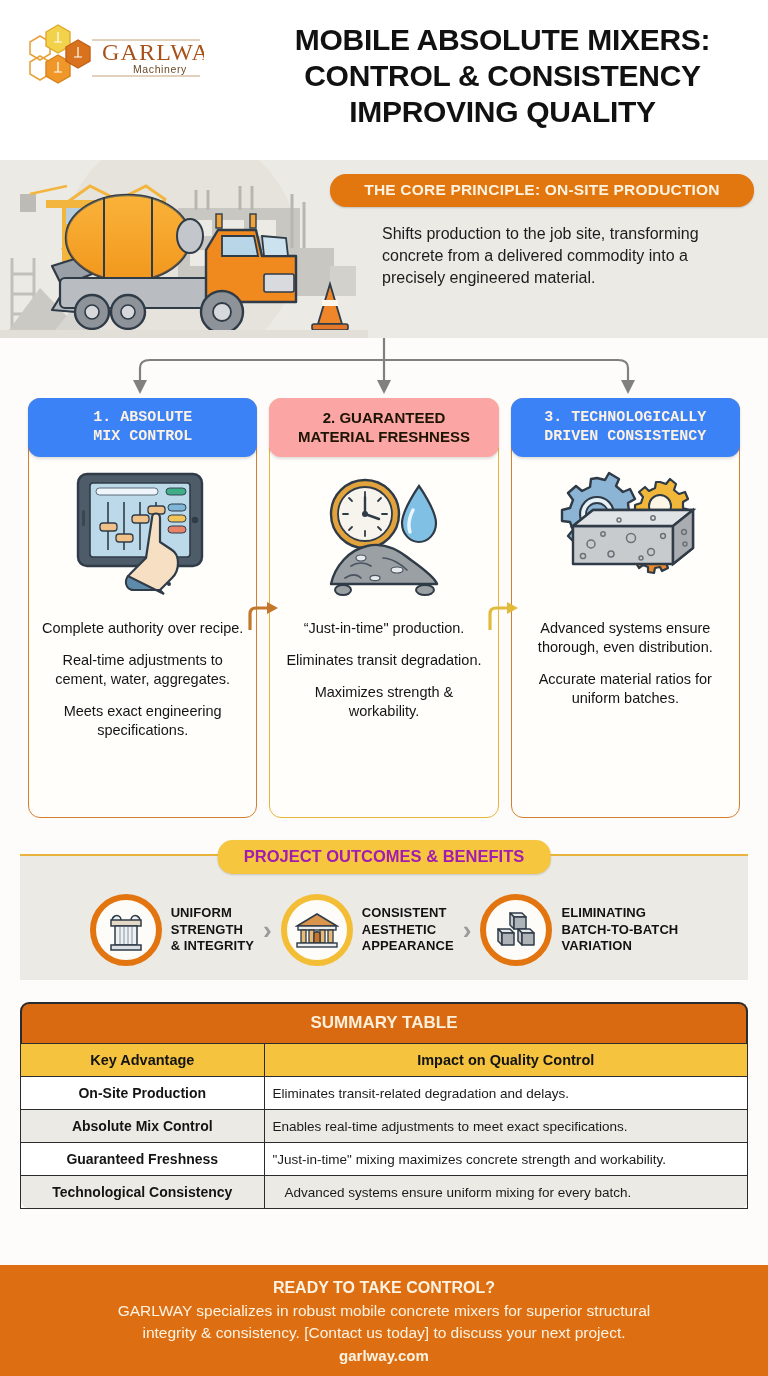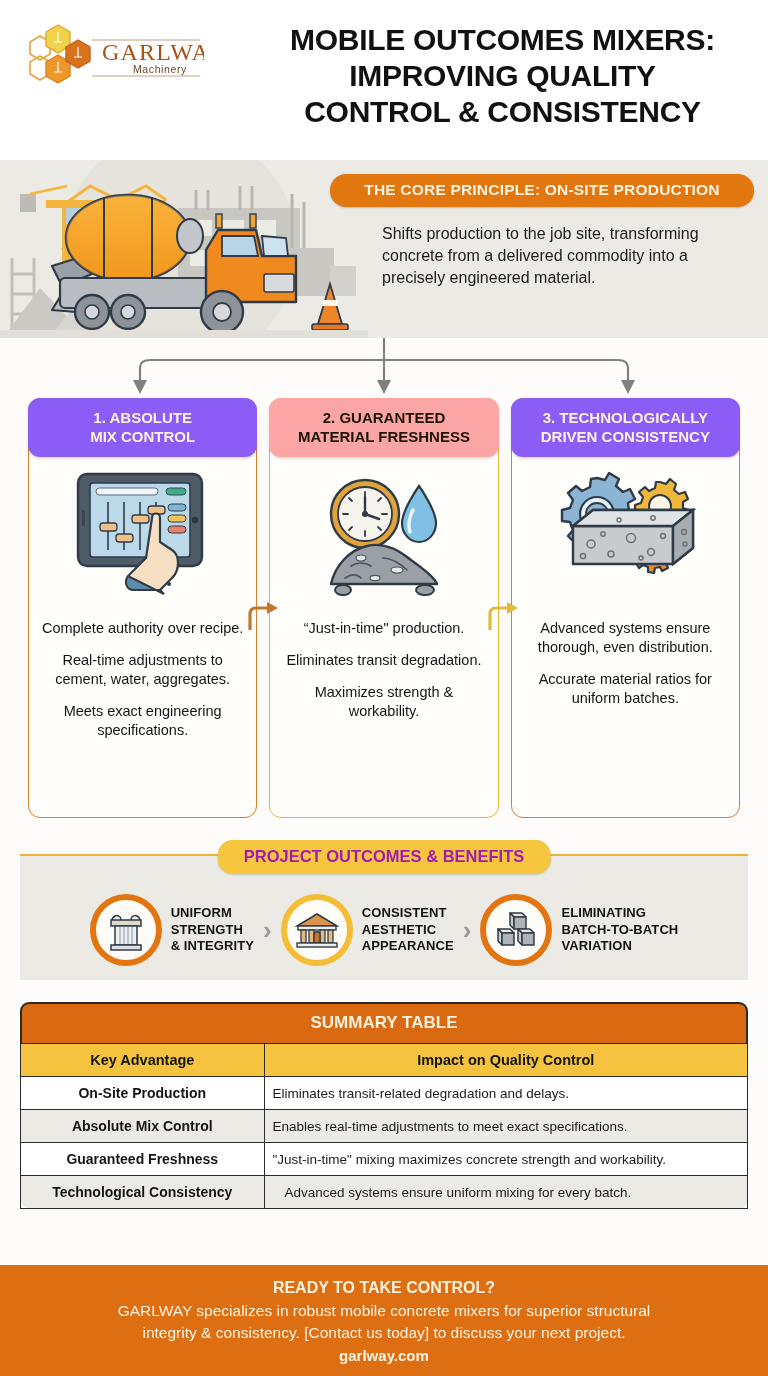--- a/index.html
+++ b/index.html
@@ -69,21 +69,21 @@
     border: 1.6px solid #d2802f; background: #fffefb;
     display: flex; flex-direction: column; align-items: center;
   }
   .card.card-yellow { border-color: #e3b73c; }
   .card-header {
     position: relative; width: calc(100% + 2px); margin: -1px -1px 0 -1px;
     border-radius: 12px; padding: 10px 6px 11px 6px;
     text-align: center; font-weight: bold; font-size: 15px; line-height: 19px;
     box-shadow: 0 2px 3px rgba(0,0,0,0.13);
   }
-  .hdr-orange { background: #8b5cf6; color: #fdf1e2; }
+  .hdr-orange { background: #3b82f6; color: #fdf1e2; font-family: Liberation Mono, monospace; }
   .hdr-yellow { background: #fca5a5; color: #1d1403; }
   .card-art { height: 158px; display: flex; align-items: center; justify-content: center; width: 100%; }
   .card-body {
     padding: 4px 10px 12px 10px; text-align: center;
     font-size: 14.5px; line-height: 19px; color: #141414;
   }
   .card-body p { margin-bottom: 13px; }
   .card-body p:last-child { margin-bottom: 0; }
 
   .card-arrow { position: absolute; top: 196px; width: 34px; height: 40px; z-index: 5; }
@@ -175,23 +175,23 @@
           <path d="M44,44 L44,54 M40,54 L48,54" stroke="#ffffff" stroke-width="1.2" fill="none"></path>
         </g>
         <line x1="78" y1="22" x2="186" y2="22" stroke="#c4a27a" stroke-width="1"></line>
         <line x1="78" y1="58" x2="186" y2="58" stroke="#c4a27a" stroke-width="1"></line>
         <text x="88" y="42" font-family="Liberation Serif, serif" font-size="24" letter-spacing="1.2" fill="#a8521a">GARLWAY</text>
         <text x="119" y="55" font-family="Liberation Sans, sans-serif" font-size="10.5" letter-spacing="0.6" fill="#6a4a28">Machinery</text>
       </svg>
     </div>
 
     <div class="title-block">
-      <div class="title-line">MOBILE OUTCOMES MIXERS:</div>
+      <div class="title-line">MOBILE ABSOLUTE MIXERS:</div>
+      <div class="title-line">CONTROL &amp; CONSISTENCY</div>
       <div class="title-line">IMPROVING QUALITY</div>
-      <div class="title-line">CONTROL &amp; CONSISTENCY</div>
     </div>
   </div>
 
   <div class="hero-band">
 
     <svg class="hero-illustration" viewBox="0 0 368 242">
       <rect x="0" y="0" width="368" height="242" fill="#eceae4"></rect>
       <circle cx="180" cy="150" r="118" fill="#e6e3dc"></circle>
 
       <g fill="#c9c7c2">

